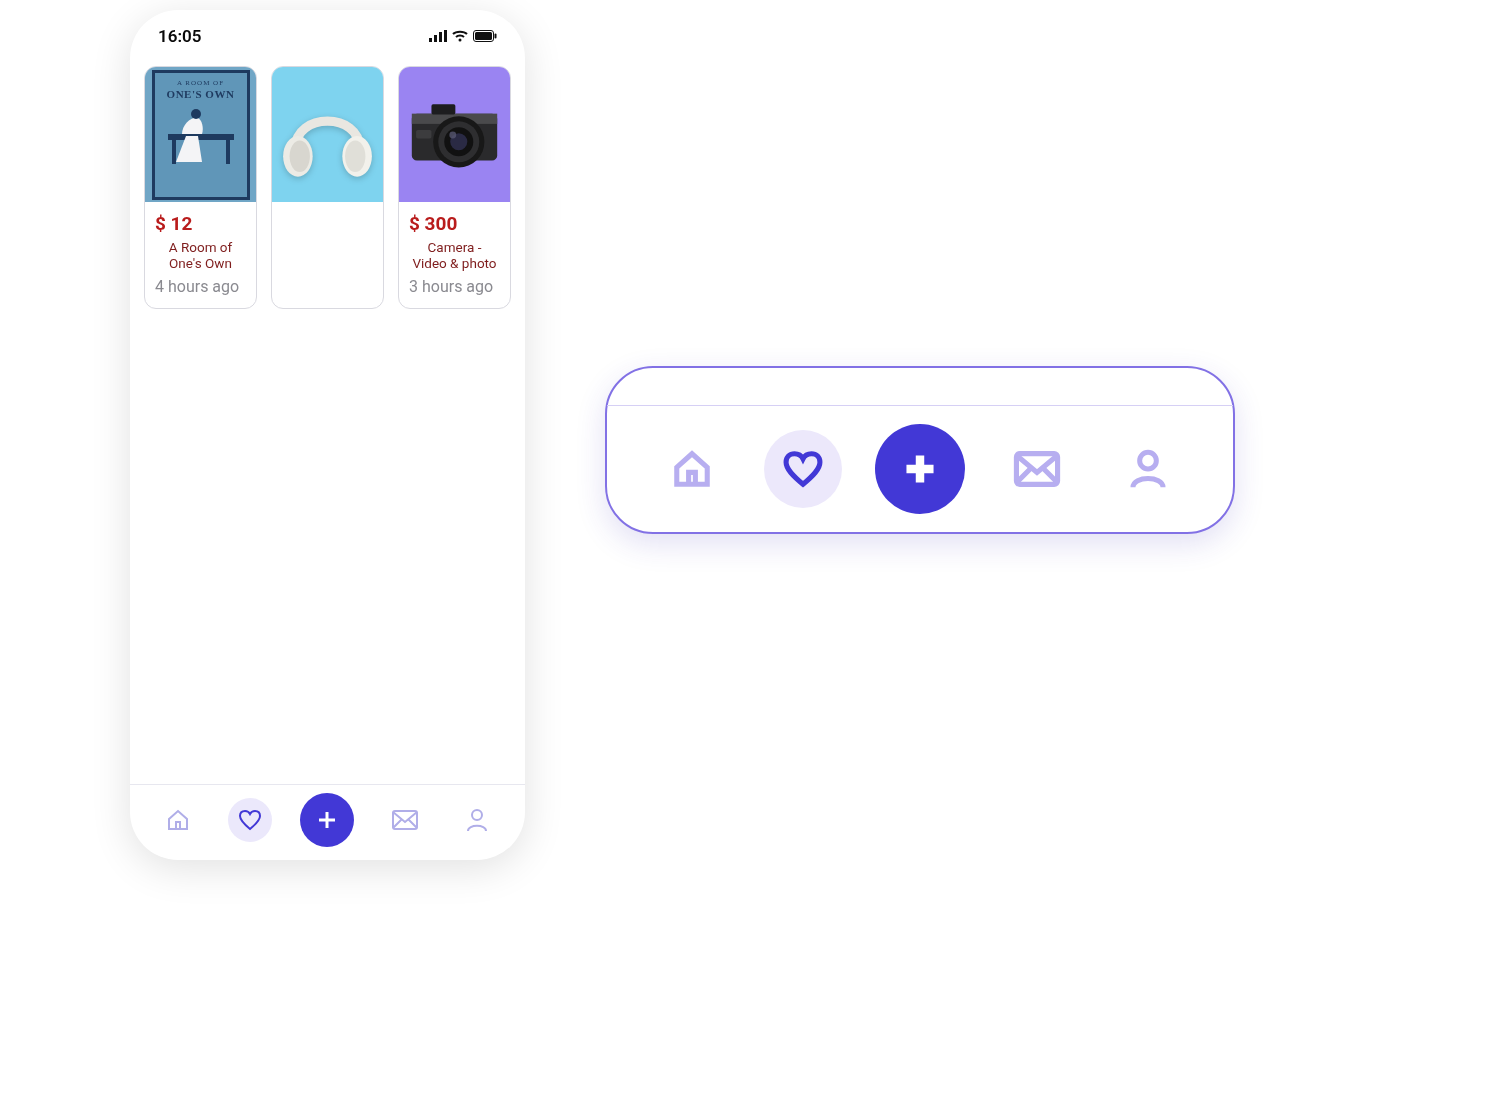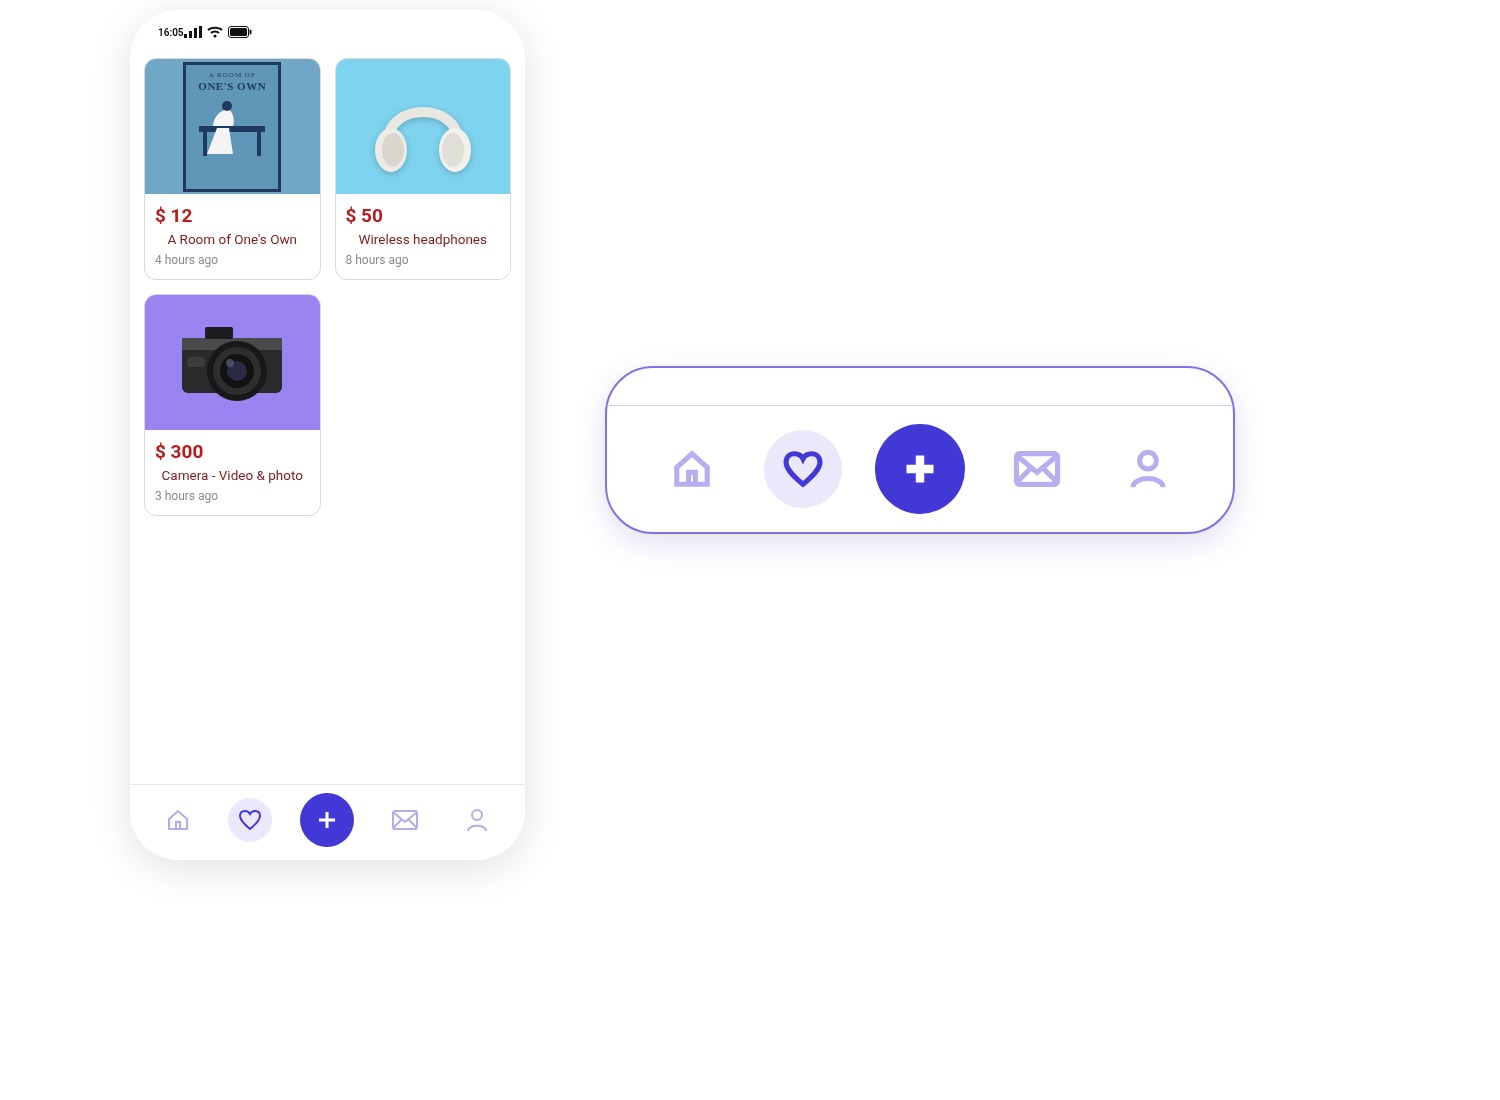--- a/index.html
+++ b/index.html
@@ -22,24 +22,24 @@
     border-radius: 48px;
     box-shadow: 0 8px 40px rgba(0,0,0,0.12);
     display: flex;
     flex-direction: column;
     padding: 16px 0 0 0;
     overflow: hidden;
   }
 
   .statusbar {
     display: flex;
-    justify-content: flex-start;
+    justify-content: space-between;
     align-items: center;
     padding: 0 28px 8px 28px;
-    font-size: 10px;
+    font-size: 17px;
     font-weight: 600;
     color: #0a0a0a;
   }
   .status-icons { display:flex; gap:5px; align-items:center; }
   .status-icons svg { display:block; }
 
   .header {
     display: flex;
     justify-content: space-between;
     align-items: center;
@@ -53,21 +53,21 @@
   .kebab {
     width: 24px; height: 24px;
     display:flex; align-items:center; justify-content:center;
     cursor:pointer;
   }
   .kebab svg circle { fill:#111; }
 
   .grid {
     padding: 12px 14px;
     display: grid;
-    grid-template-columns: 1fr 1fr;
+    grid-template-columns: 1fr 1fr 1fr;
     gap: 14px;
     align-content: start;
     flex: 1;
     overflow-y: auto;
   }
 
   .card {
     border: 1px solid #d9d9e0;
     border-radius: 12px;
     overflow: hidden;
@@ -93,21 +93,21 @@
     font-size: 19px;
     font-weight: 700;
     color:#b91c1c;
   }
   .title {
     font-size: 13.5px;
     color:#7f1d1d;
     text-align:center;
   }
   .time {
-    font-size: 12px;
+    font-size: 16px;
     color:#8a8a90;
     margin-top:2px;
   }
 
   
   .thumb-book { background:#70a6c6; }
   .book-cover {
     width: 98px; height: 130px;
     background:#6096b8;
     border:3px solid #1e3a5f;
@@ -248,25 +248,20 @@
     <div class="card">
       <div class="thumb thumb-head">
         <svg width="120" height="110" viewBox="0 0 120 110">
           <path d="M25 70 C25 30 95 30 95 70" stroke="#e9e7e1" stroke-width="10" fill="none" stroke-linecap="round"></path>
           <ellipse cx="28" cy="78" rx="16" ry="22" fill="#ecebe5"></ellipse>
           <ellipse cx="30" cy="78" rx="11" ry="17" fill="#d8d6cf"></ellipse>
           <ellipse cx="92" cy="78" rx="16" ry="22" fill="#f2f1eb"></ellipse>
           <ellipse cx="90" cy="78" rx="11" ry="17" fill="#e0dfd8"></ellipse>
         </svg>
       </div>
-      <div class="info">
-        <div class="price">$ 50</div>
-        <div class="title">Wireless headphones</div>
-        <div class="time">8 hours ago</div>
-      </div>
     </div>
 
     <div class="card">
       <div class="thumb thumb-cam">
         <svg width="130" height="100" viewBox="0 0 130 100">
           <rect x="15" y="25" width="100" height="55" rx="6" fill="#2a2a2c"></rect>
           <rect x="15" y="25" width="100" height="12" fill="#4a4a4c"></rect>
           <rect x="38" y="14" width="28" height="12" rx="2" fill="#1d1d1f"></rect>
           <circle cx="70" cy="58" r="30" fill="#181818"></circle>
           <circle cx="70" cy="58" r="24" fill="#2e2e30"></circle>

